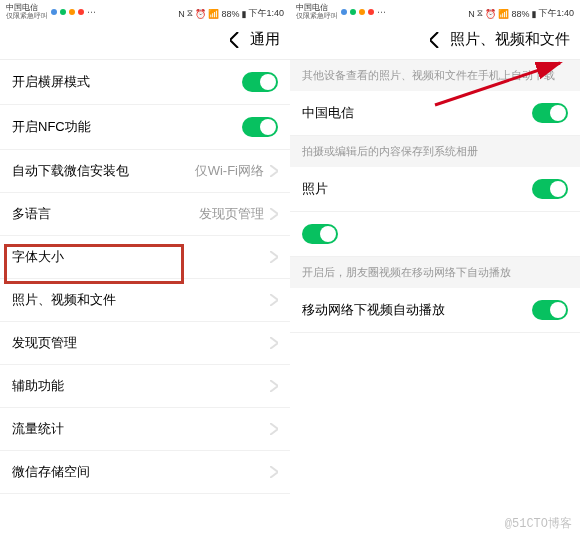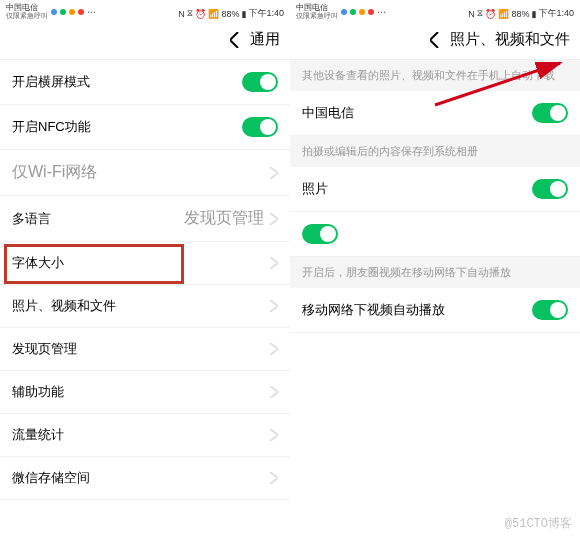--- a/index.html
+++ b/index.html
@@ -60,21 +60,21 @@
       display: flex;
       align-items: center;
       justify-content: space-between;
       padding: 12px;
       background: #fff;
       border-bottom: 1px solid #f0f0f0;
       font-size: 13px;
       color: #000;
     }
     .row-label { flex: 1; }
-    .row-value { font-size: 16px; color: #999; margin-right: 6px; }
+    .row-value { font-size: 13px; color: #999; margin-right: 6px; }
     .chevron { width: 8px; height: 12px; opacity: 0.3; }
     .toggle {
       width: 36px;
       height: 20px;
       border-radius: 10px;
       position: relative;
       transition: background 0.2s;
     }
     .toggle.on { background: #07c160; }
     .toggle::after {
@@ -140,20 +140,21 @@
   <div class="content" id="left-content">
       <div class="row">
         <span class="row-label">开启横屏模式</span>
         <div class="toggle on"></div>
       </div>
       <div class="row">
         <span class="row-label">开启NFC功能</span>
         <div class="toggle on"></div>
       </div>
       <div class="row">
+        <span class="row-label">自动下载微信安装包</span>
         <span class="row-value">仅Wi-Fi网络</span>
         <svg class="chevron" viewBox="0 0 8 12">
           <path d="M0 0 L8 6 L0 12" fill="none" stroke="#999" stroke-width="2"></path>
         </svg>
       </div>
       <div class="row">
         <span class="row-label">多语言</span>
         <span class="row-value">发现页管理</span>
         <svg class="chevron" viewBox="0 0 8 12">
           <path d="M0 0 L8 6 L0 12" fill="none" stroke="#999" stroke-width="2"></path>

